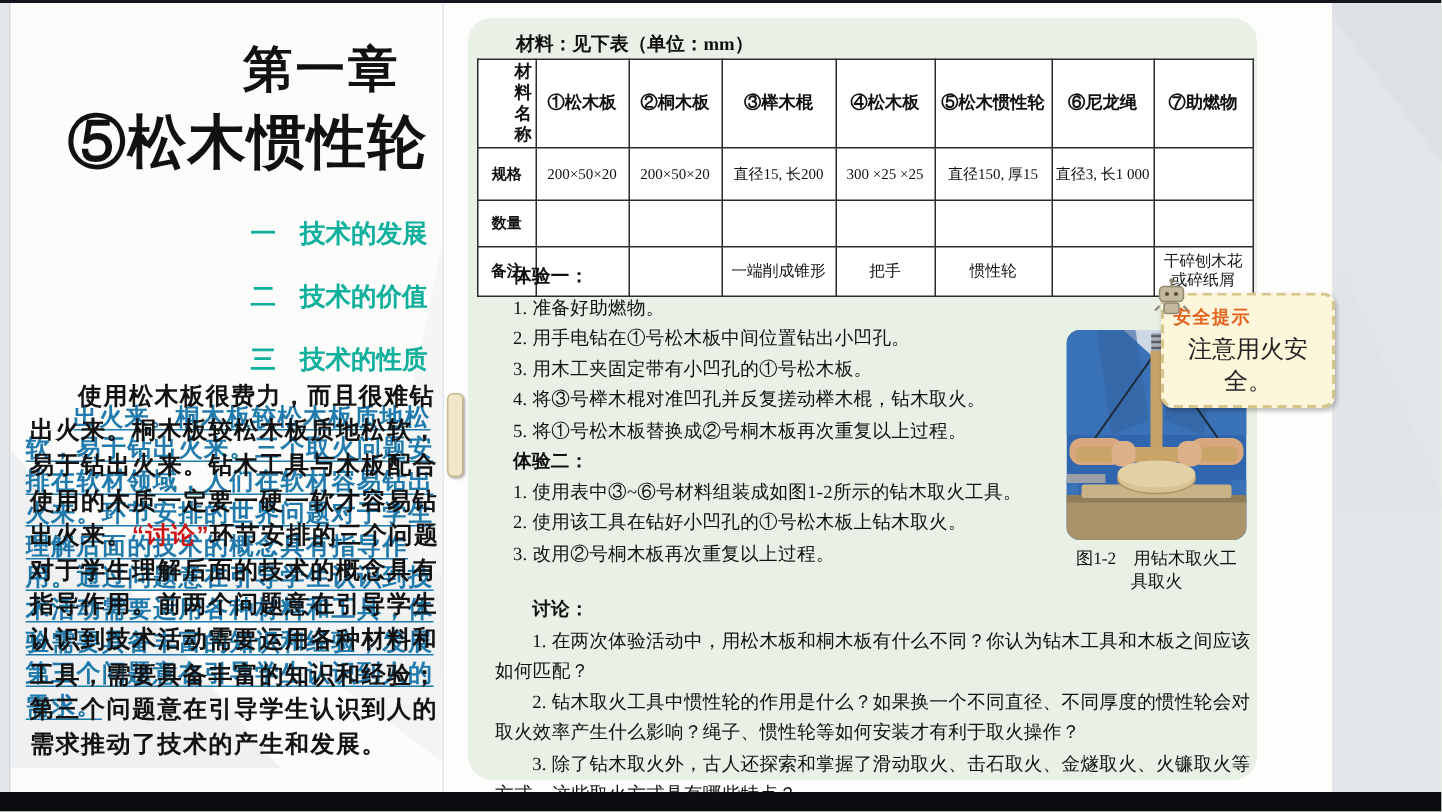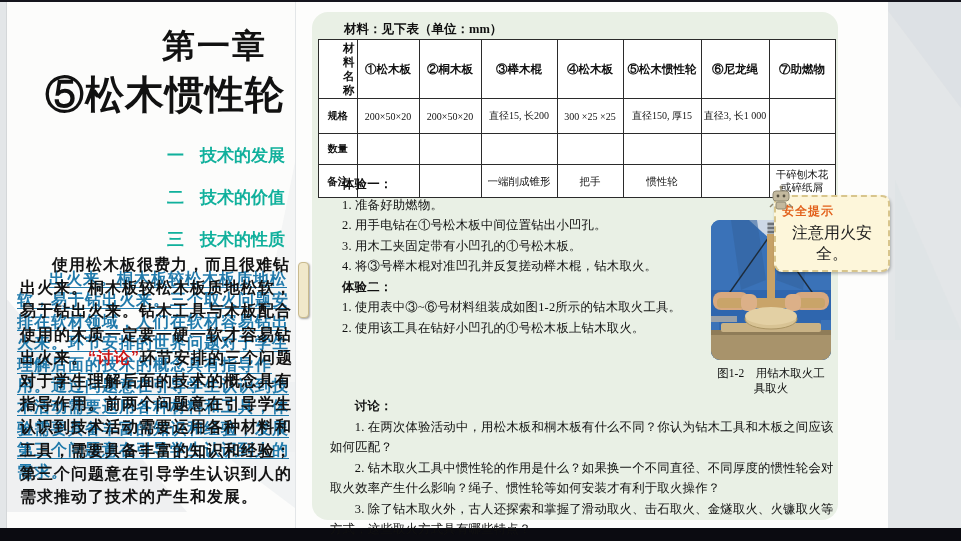--- a/index.html
+++ b/index.html
@@ -148,23 +148,25 @@
       </tr>
     </tbody>
       </table>
 
     <div class="abs process">
       <p class="pline ptitle">体验一：</p>
       <p class="pline">1. 准备好助燃物。</p>
       <p class="pline">2. 用手电钻在①号松木板中间位置钻出小凹孔。</p>
       <p class="pline">3. 用木工夹固定带有小凹孔的①号松木板。</p>
       <p class="pline">4. 将③号榉木棍对准凹孔并反复搓动榉木棍，钻木取火。</p>
+      <p class="pline">5. 将①号松木板替换成②号桐木板再次重复以上过程。</p>
       <p class="pline ptitle">体验二：</p>
       <p class="pline">1. 使用表中③~⑥号材料组装成如图1-2所示的钻木取火工具。</p>
       <p class="pline">2. 使用该工具在钻好小凹孔的①号松木板上钻木取火。</p>
+      <p class="pline">3. 改用②号桐木板再次重复以上过程。</p>
     </div>
 
     <div class="abs discussion">
       <p class="dtitle">讨论：</p>
       <p>1. 在两次体验活动中，用松木板和桐木板有什么不同？你认为钻木工具和木板之间应该如何匹配？</p>
       <p>2. 钻木取火工具中惯性轮的作用是什么？如果换一个不同直径、不同厚度的惯性轮会对取火效率产生什么影响？绳子、惯性轮等如何安装才有利于取火操作？</p>
       <p>3. 除了钻木取火外，古人还探索和掌握了滑动取火、击石取火、金燧取火、火镰取火等方式，这些取火方式具有哪些特点？</p>
     </div>
 
     <div class="abs figure">

